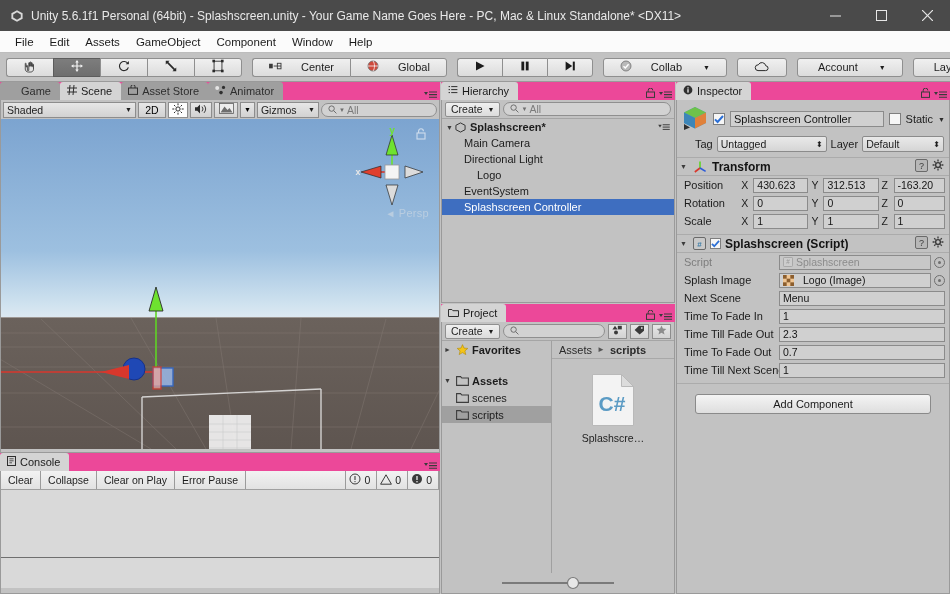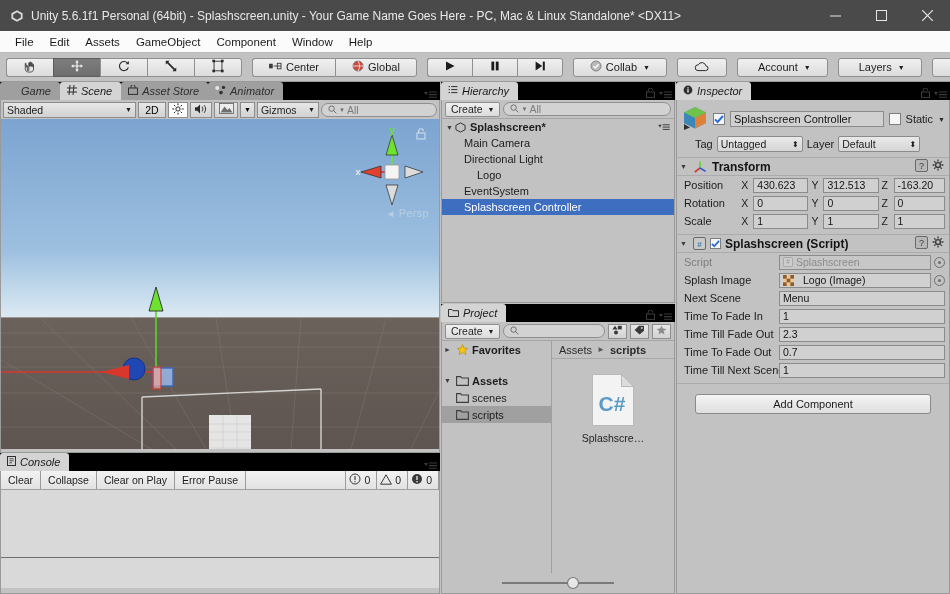--- a/index.html
+++ b/index.html
@@ -44,36 +44,35 @@
   .toolbar {
     height: 29px; background: #c2c2c2; display: flex; align-items: center;
     padding: 0 6px; border-bottom: 1px solid #9a9a9a; gap: 0;
   }
   .tgroup { display: flex; margin-right: 10px; }
   .tbtn {
     height: 19px; min-width: 31px; padding: 0 16px;
     background: linear-gradient(#f0f0f0,#dcdcdc);
     border: 1px solid #8f8f8f; border-right-width: 0;
     display: flex; align-items: center; justify-content: center;
-    color: #1d1d1d; font-size: 11px; white-space: nowrap;
+    color: #1d1d1d; font-size: 11px; white-space: nowrap; gap: 15px;
   }
   .tgroup .tbtn:first-child { border-radius: 3px 0 0 3px; }
   .tgroup .tbtn:last-child { border-radius: 0 3px 3px 0; border-right-width: 1px; }
   .tgroup .tbtn.only { border-radius: 3px; border-right-width: 1px; }
   .tbtn.on { background: linear-gradient(#7d7d7d,#6e6e6e); border-color: #5c5c5c; }
   .tbtn .lbl { margin-left: 4px; }
   .tbtn .caret { margin-left: 6px; font-size: 7px; }
   .spacer { flex: 1 1 auto; }
 
   
   .panel { position: absolute; background: #c2c2c2; }
   .tabstrip {
     height: 18px; position: relative; display: flex; align-items: flex-end;
-    background: #000000;
-    font-style: italic;
+    background: #ec4899;
   }
   .tab {
     height: 18px; padding: 0 9px 0 7px; display: flex; align-items: center;
     gap: 4px; font-size: 11px; color: #3c3c3c; background: #b4b4b4;
     border-radius: 3px 3px 0 0;
   }
   .tab.active { background: #d4d4d4; color: #1a1a1a; }
   .tab.dark { background: #9f9f9f; color: #2e2e2e; }
   .tabopts {
     position: absolute; right: 3px; bottom: 2px;
@@ -902,21 +901,21 @@
             </svg>
         </span>
         <span class="namefield">Splashscreen Controller</span>
         <span class="cbx"></span>
         <span style="font-size:11px;color:#1c1c1c">Static</span>
         <span style="font-size:7px;color:#2b2b2b">▼</span>
       </div>
 
       <div class="taglayer">
         <span style="margin-left:13px">Tag</span>
-        <span class="popup" style="width:86px">
+        <span class="popup" style="width:110px">
           <span>Untagged</span>
           <span style="font-size:8px">⬍</span>
         </span>
         <span>Layer</span>
         <span class="popup" style="width:82px">
           <span>Default</span>
           <span style="font-size:8px">⬍</span>
         </span>
       </div>
 

